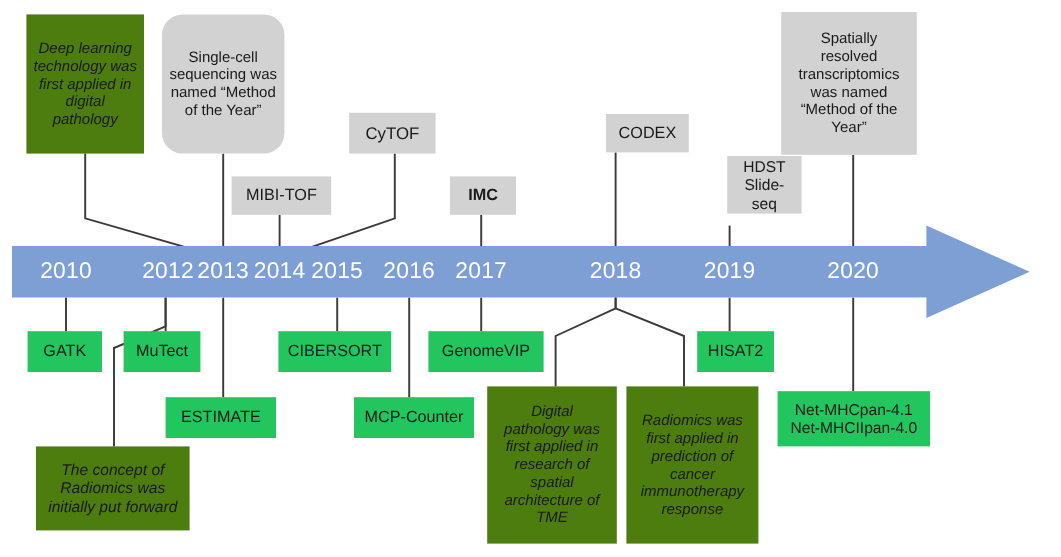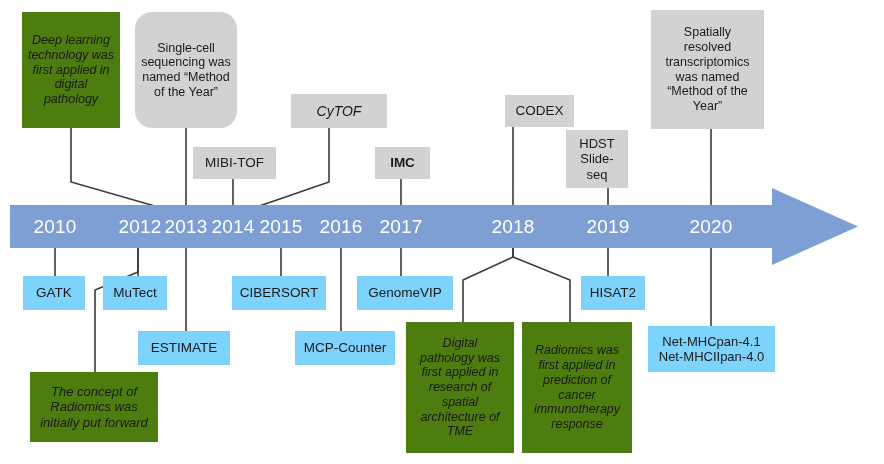--- a/index.html
+++ b/index.html
@@ -33,21 +33,21 @@
     align-items: center;
     justify-content: center;
     text-align: center;
     color: #1a1a1a;
     line-height: 1.18;
     white-space: pre-line;
     padding: 2px 3px;
   }
   .green { background: #4d7c0f; font-style: italic; }
   .gray  { background: #d2d2d2; }
-  .orange{ background: #7dd3fc; }
+  .orange{ background: #22c55e; }
   .year-label {
     position: absolute;
     color: #ffffff;
     font-size: 19px;
     transform: translateX(-50%);
     white-space: nowrap;
     letter-spacing: 0.2px;
   }
 </style>
 </head>
@@ -97,25 +97,25 @@
   <div id="above-container">
       <div class="node-box green" style="left: 22px; top: 12px; width: 98px; height: 116px; font-size: 12.5px;">Deep learning
 technology was
 first applied in
 digital
 pathology</div>
       <div class="node-box gray" style="left: 135px; top: 12px; width: 102px; height: 116px; font-size: 12.5px; border-radius: 17px;">Single-cell
 sequencing was
 named “Method
 of the Year”</div>
-      <div class="node-box gray" style="left: 291px; top: 94px; width: 96px; height: 34px; font-size: 14px; font-style: italic;">CyTOF</div>
+      <div class="node-box gray" style="left: 291px; top: 94px; width: 72px; height: 34px; font-size: 14px;">CyTOF</div>
       <div class="node-box gray" style="left: 193px; top: 147px; width: 83px; height: 32px; font-size: 13.5px;">MIBI-TOF</div>
       <div class="node-box gray" style="left: 375px; top: 147px; width: 55px; height: 32px; font-size: 13.5px; font-weight: bold;">IMC</div>
       <div class="node-box gray" style="left: 481px; top: 95px; width: 69px; height: 32px; font-size: 13.5px; margin-left: 24px;">CODEX</div>
-      <div class="node-box gray" style="left: 566px; top: 130px; width: 62px; height: 58px; font-size: 13px;">HDST
+      <div class="node-box gray" style="left: 606px; top: 130px; width: 62px; height: 48px; font-size: 13px;">HDST
 Slide-
 seq</div>
       <div class="node-box gray" style="left: 651px; top: 10px; width: 113px; height: 119px; font-size: 12.5px;">Spatially
 resolved
 transcriptomics
 was named
 “Method of the
 Year”</div>
     </div>
   <div id="below-container">

